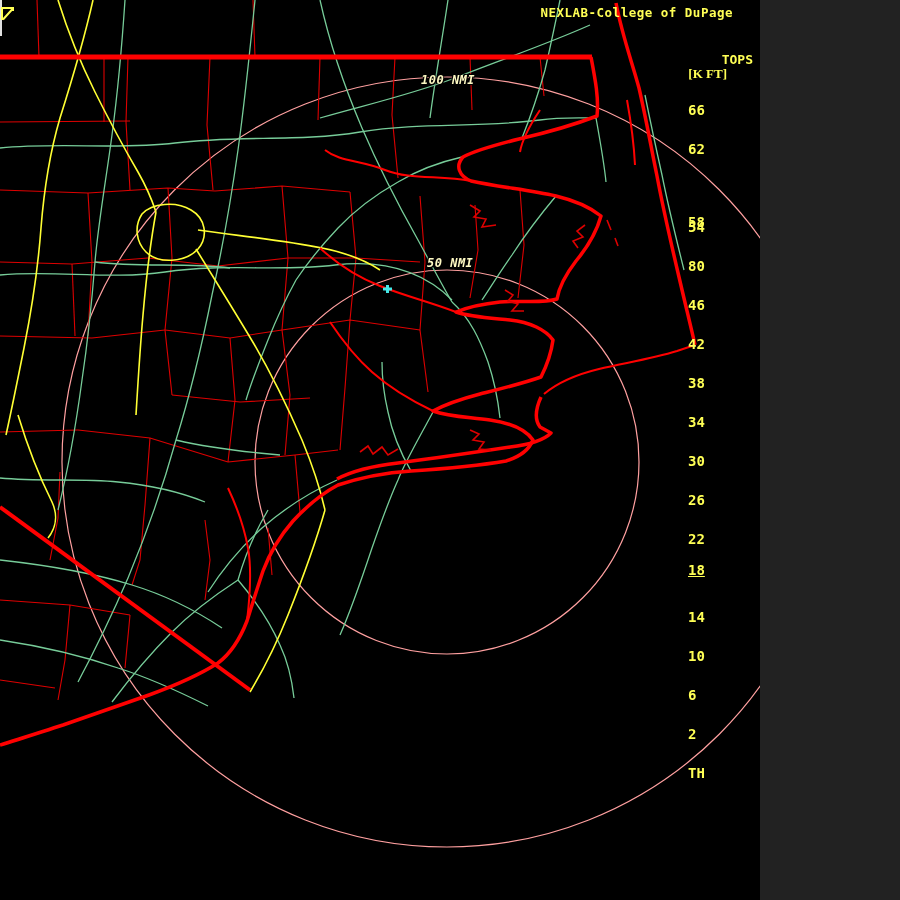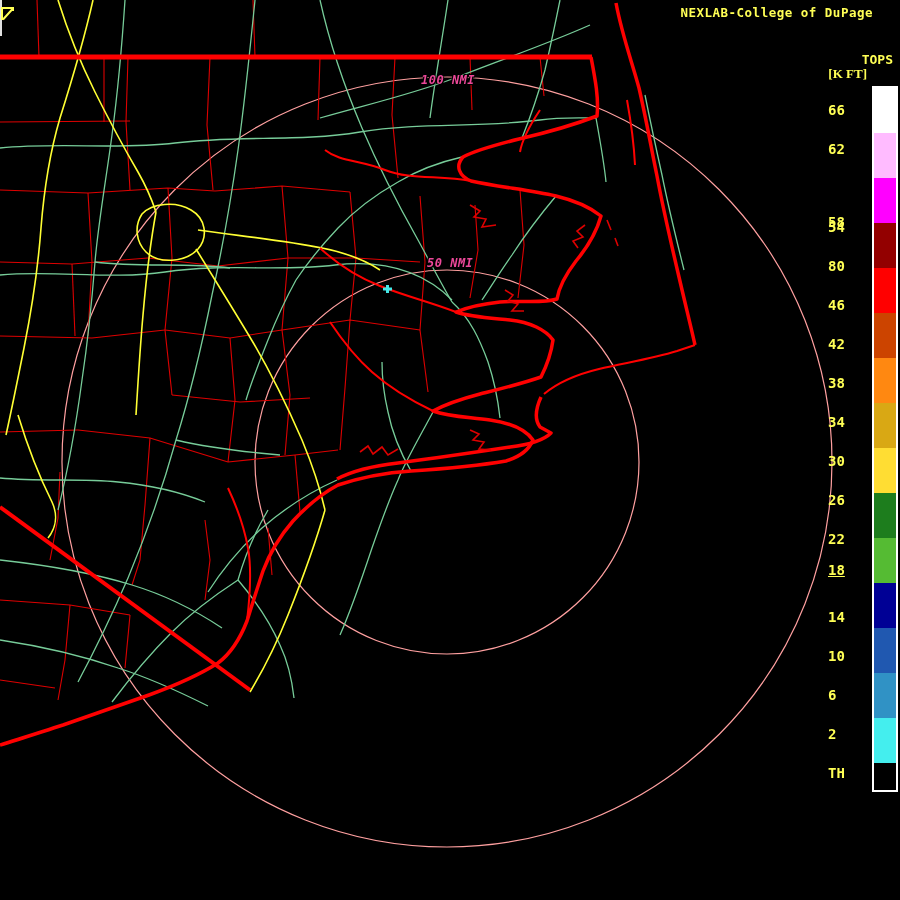--- a/index.html
+++ b/index.html
@@ -2,21 +2,21 @@
 <html style="--bg: #000000; --yellow: #ffff55; --ring: #ffa0a0; --coast: #ff0000; --county: #dd0000; --road: #77cc99; --hwy: #ffff33; --status: #f0f0f0; --echo: #44e8e8; --scale-border: #ffffff;"><head>
 <meta charset="utf-8">
 <style>
   :root{
     --bg:#000000; --yellow:#ffff55; --ring:#ffa0a0; --coast:#ff0000;
     --county:#dd0000; --road:#77cc99; --hwy:#ffff33; --status:#f0f0f0;
     --echo:#44e8e8; --scale-border:#ffffff;
   }
   *{margin:0;padding:0;box-sizing:border-box;}
   html,body{background:#222;}
-  #stage{position:relative;width:900px;height:900px;background:var(--bg);
+  #stage{position:relative;width:760px;height:900px;background:var(--bg);
     overflow:hidden;font-family:"DejaVu Sans Mono","Liberation Mono",monospace;}
   svg{position:absolute;left:0;top:0;}
   .ring{stroke:var(--ring);fill:none;stroke-width:1.2;}
   .border{stroke:var(--coast);fill:none;stroke-width:5;}
   .border2{stroke:var(--coast);fill:none;stroke-width:4;}
   .coast{stroke:var(--coast);fill:none;stroke-width:3.5;stroke-linejoin:round;}
   .coast-thin{stroke:var(--coast);fill:none;stroke-width:2;stroke-linejoin:round;}
   .county{stroke:var(--county);fill:none;stroke-width:1.1;}
   .jag{stroke:var(--county);fill:none;stroke-width:1.6;}
   .road{stroke:var(--road);fill:none;stroke-width:1.3;}
@@ -25,21 +25,21 @@
   .hdr{position:absolute;color:var(--yellow);font-weight:bold;white-space:nowrap;}
   #brand{top:5px;right:27px;font-size:12.5px;letter-spacing:.5px;}
   #brand-glyph{position:absolute;top:6px;right:8px;width:15px;height:15px;}
   #scale-title{top:52px;right:7px;font-size:13px;}
   #scale-units{top:66px;right:33px;font-size:13px;font-family:Liberation Serif, serif;}
   #colorbar{position:absolute;left:872px;top:86px;width:26px;height:706px;
     border:2px solid var(--scale-border);background:#000;}
   .seg{width:100%;}
   .scale-label{position:absolute;right:32px;width:40px;
     color:var(--yellow);font-size:14px;font-weight:bold;line-height:20px;height:20px;}
-  .ring-label{position:absolute;color:#ec4899;font-size:12px;font-weight:bold;
+  .ring-label{position:absolute;color:#fef9c3;font-size:12px;font-weight:bold;
     font-style:italic;letter-spacing:.5px;white-space:nowrap;
     text-shadow:0 0 4px #000,1px 1px 0 #000,-1px -1px 0 #000;}
   #ring-label-outer{left:421px;top:73px;}
   #ring-label-inner{left:427px;top:256px;}
   #statusbar{position:absolute;left:0;right:0;top:884px;text-align:center;
     color:var(--status);font-size:13px;letter-spacing:2px;word-spacing:6px;white-space:nowrap;}
   #edge-tick{position:absolute;left:0;top:0;width:2px;height:36px;background:#e0e0e0;}
 </style>
 </head>
 <body>

